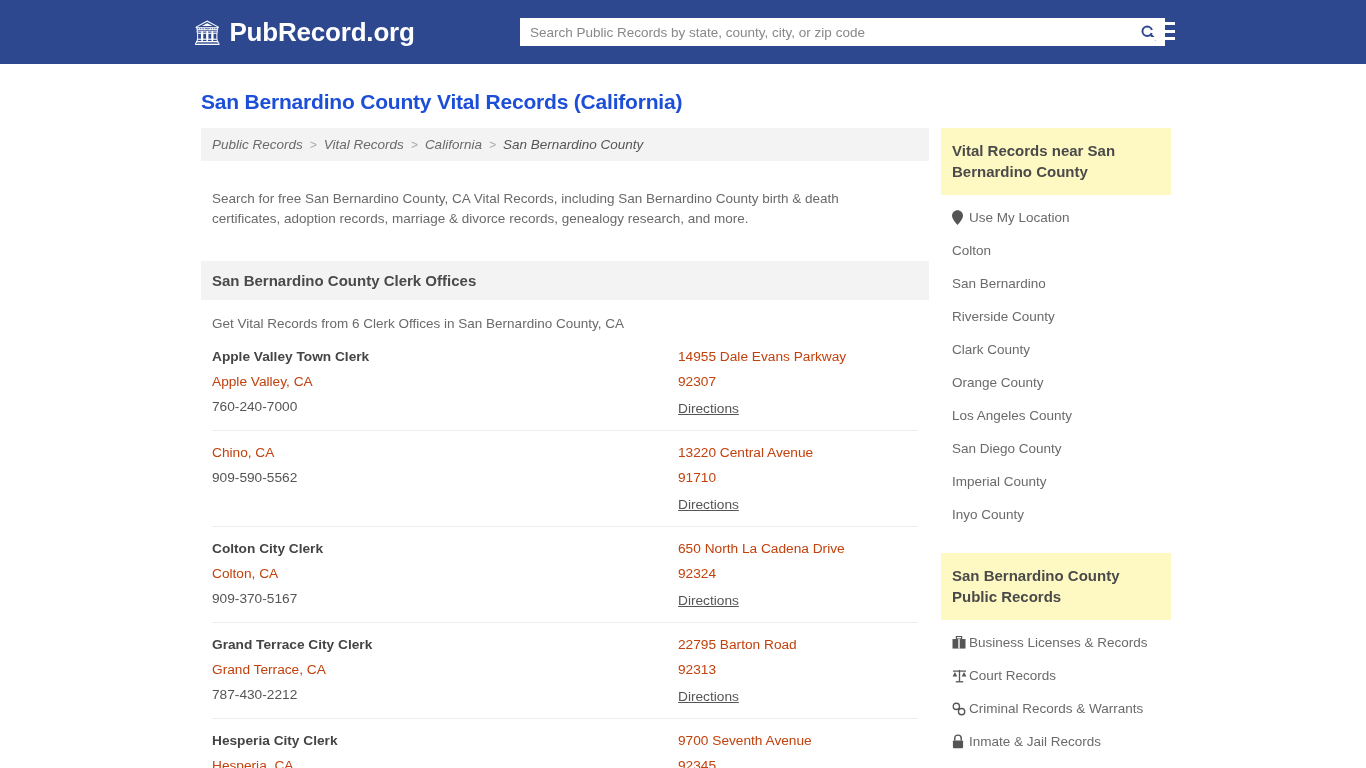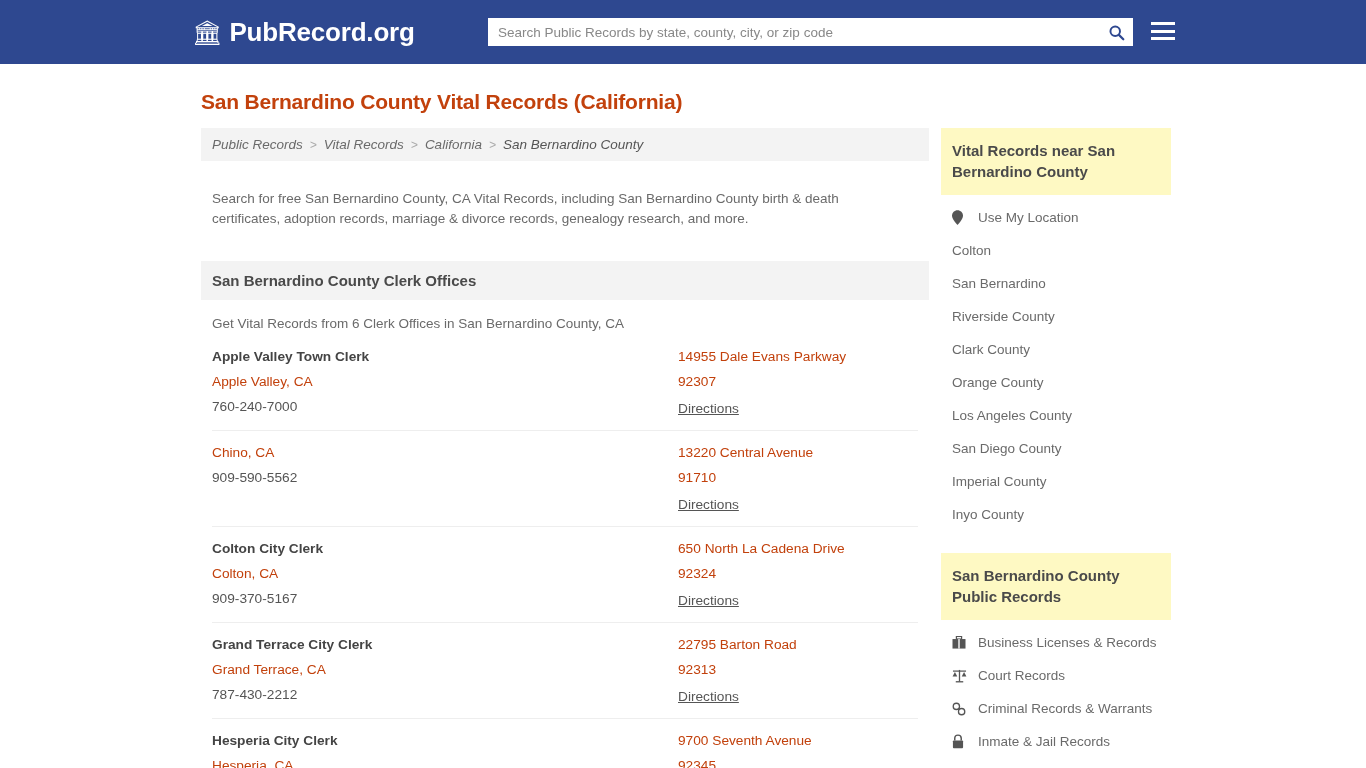--- a/index.html
+++ b/index.html
@@ -38,21 +38,21 @@
   }
   .brand-text {
     color: #ffffff;
     font-size: 26px;
     font-weight: bold;
     letter-spacing: -0.2px;
     white-space: nowrap;
   }
   .search-wrap {
     position: absolute;
-    left: 488px;
+    left: 520px;
     top: 18px;
     width: 645px;
     height: 28px;
     background: #ffffff;
     display: flex;
     align-items: center;
   }
   .search-input {
     flex: 1;
     border: none;
@@ -108,21 +108,21 @@
     gap: 12px;
     align-items: flex-start;
   }
   .main-col { width: 728px; }
   .side-col { width: 230px; padding-top: 64px; }
 
   
   .page-title {
     font-size: 21px;
     font-weight: bold;
-    color: #c2410c;
+    color: #1d4ed8;
     margin: 26px 0 14px 0;
     letter-spacing: -0.2px;
   }
 
   
   .breadcrumb {
     background: #f3f3f3;
     padding: 9px 11px;
     font-size: 13.5px;
     color: #6a6a6a;
@@ -206,21 +206,20 @@
     padding: 12px 11px 13px 11px;
     font-size: 15px;
     font-weight: bold;
     color: #4a4a4a;
     line-height: 21px;
   }
   .side-list { padding: 6px 0 0 0; }
   .side-item {
     display: flex;
     align-items: center;
-    gap: 9px;
     padding: 9px 11px 9px 11px;
     font-size: 13.5px;
     color: #6a6a6a;
     cursor: pointer;
     text-decoration: none;
   }
   .side-item .ico {
     width: 17px;
     display: inline-flex;
     align-items: center;

